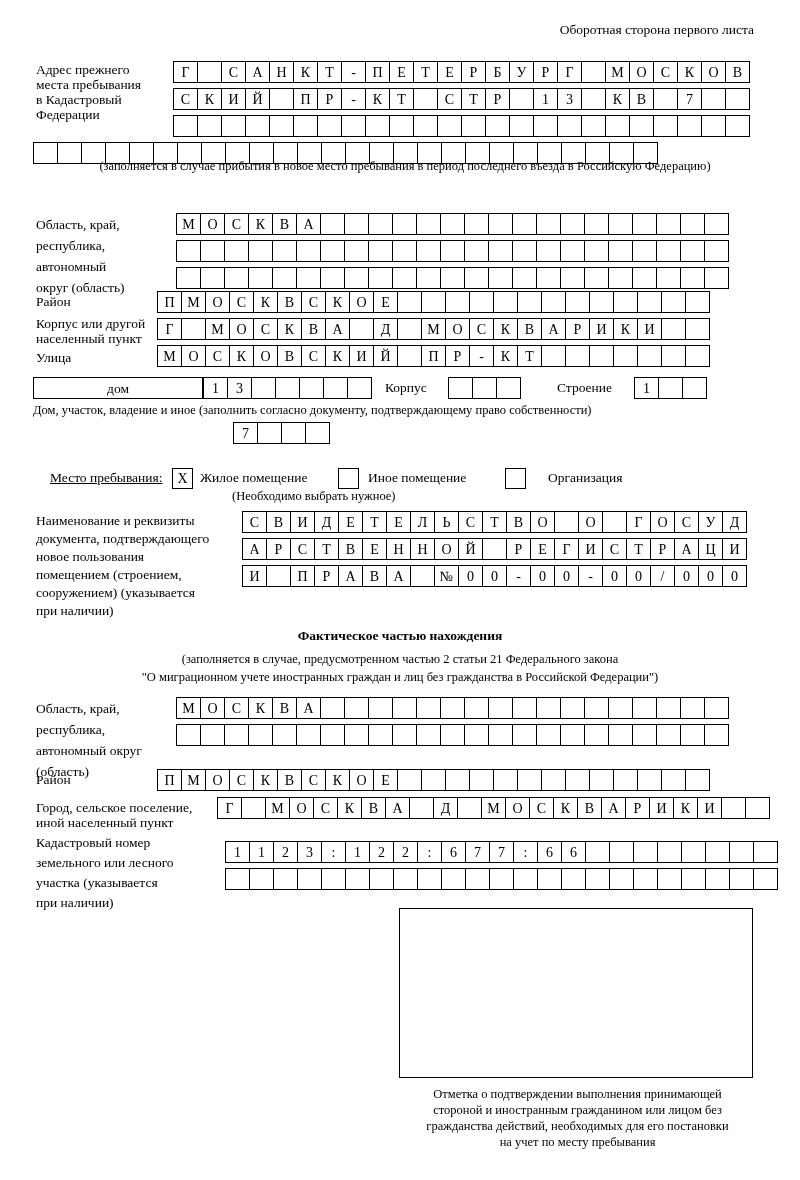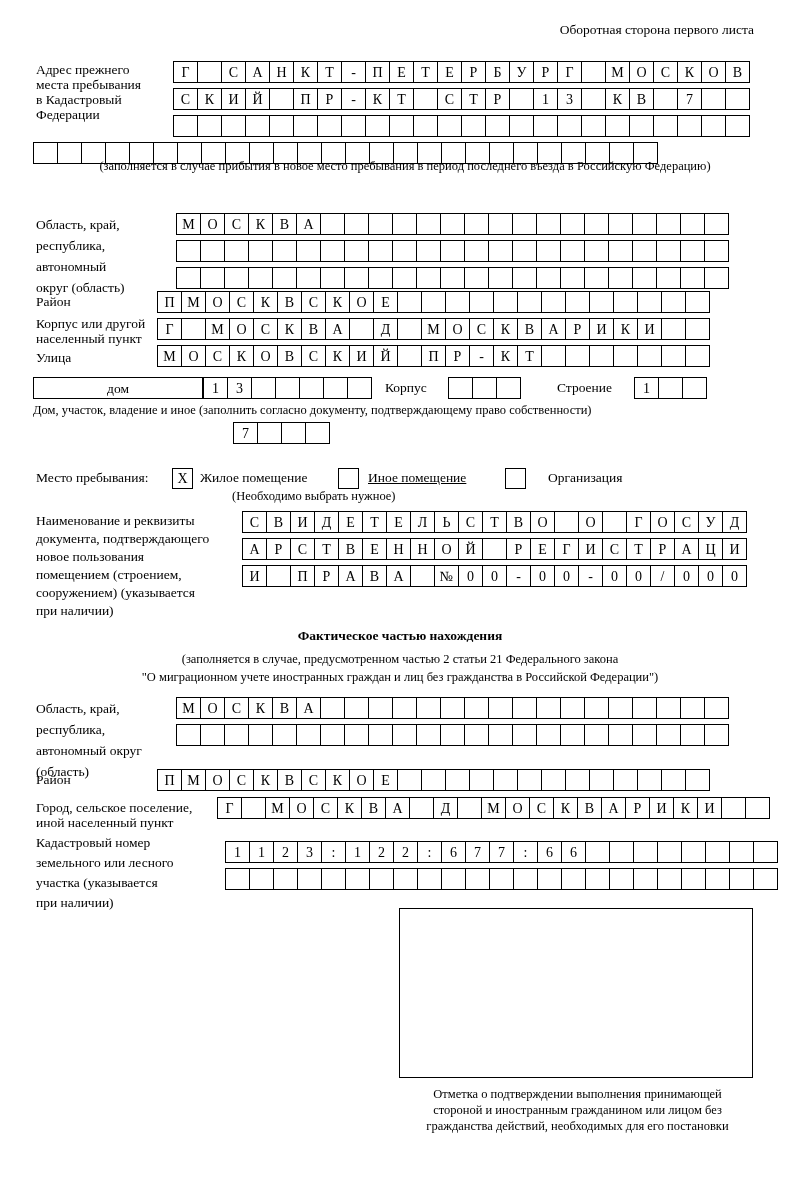--- a/index.html
+++ b/index.html
@@ -381,25 +381,25 @@
   <div class="abs lbl-small" style="left:33px; top:403px;">Дом, участок, владение и иное (заполнить согласно документу, подтверждающему право собственности)</div>
 
   <div class="abs cells" id="s2-flat" style="left:233px; top:422px;">
       <div class="cell" style="width: 25px;">7</div>
       <div class="cell" style="width: 25px;"></div>
       <div class="cell" style="width: 25px;"></div>
       <div class="cell" style="width: 25px;"></div>
     </div>
 
 
-  <div class="abs lbl" style="left:36px; top:470px;">Место пребывания:</div>
+  <div class="abs lbl" style="left:50px; top:470px;text-decoration:underline;">Место пребывания:</div>
   <div class="abs chk" style="left:172px; top:468px;">Х</div>
   <div class="abs lbl" style="left:200px; top:470px;">Жилое помещение</div>
   <div class="abs chk" style="left:338px; top:468px;"></div>
-  <div class="abs lbl" style="left:368px; top:470px;text-decoration:underline;">Иное помещение</div>
+  <div class="abs lbl" style="left:368px; top:470px;">Иное помещение</div>
   <div class="abs chk" style="left:505px; top:468px;"></div>
   <div class="abs lbl" style="left:548px; top:470px;">Организация</div>
   <div class="abs lbl-small" style="left:232px; top:489px;">(Необходимо выбрать нужное)</div>
 
   <div class="abs lbl" style="left:36px; top:512px; width:205px; line-height:18px;">
     <div>Наименование и реквизиты</div>
     <div>документа, подтверждающего</div>
     <div>новое пользования</div>
     <div>помещением (строением,</div>
     <div>сооружением) (указывается</div>
@@ -648,15 +648,16 @@
       <div class="cell" style="width: 25px;"></div>
       <div class="cell" style="width: 25px;"></div>
       <div class="cell" style="width: 25px;"></div>
     </div>
 
   <div class="abs bigbox" style="left:399px; top:908px; width:354px; height:170px;"></div>
   <div class="abs footnote" style="left:385px; top:1086px; width:385px;">
     <div>Отметка о подтверждении выполнения принимающей</div>
     <div>стороной и иностранным гражданином или лицом без</div>
     <div>гражданства действий, необходимых для его постановки</div>
+    <div>на учет по месту пребывания</div>
   </div>
 
 </div>
 
 </body></html>

